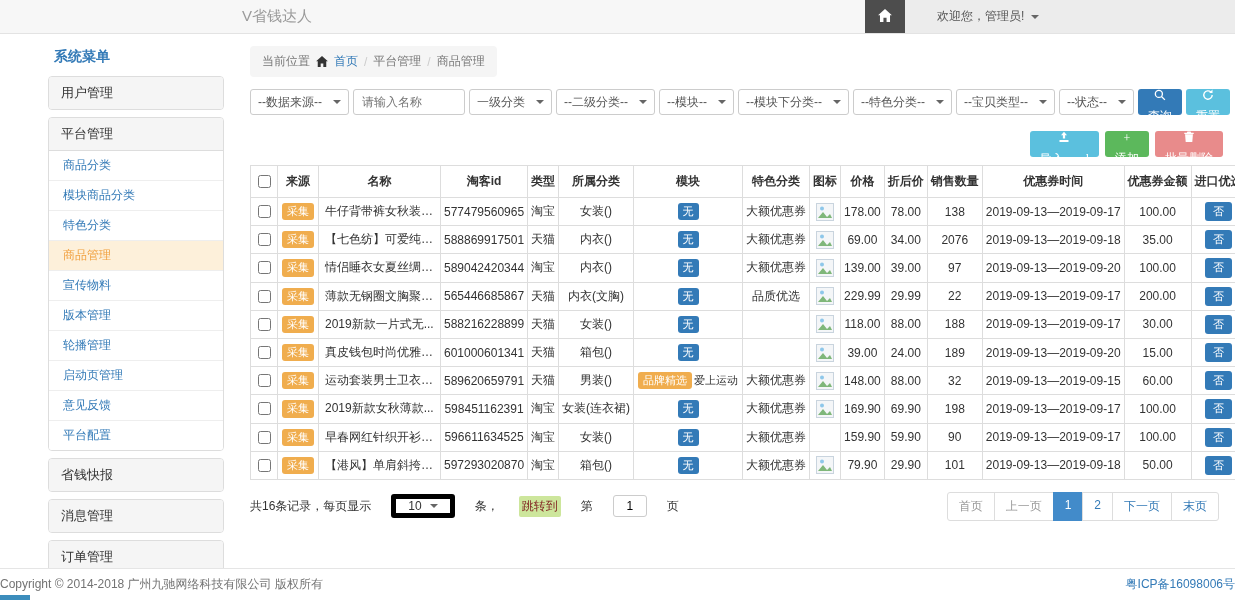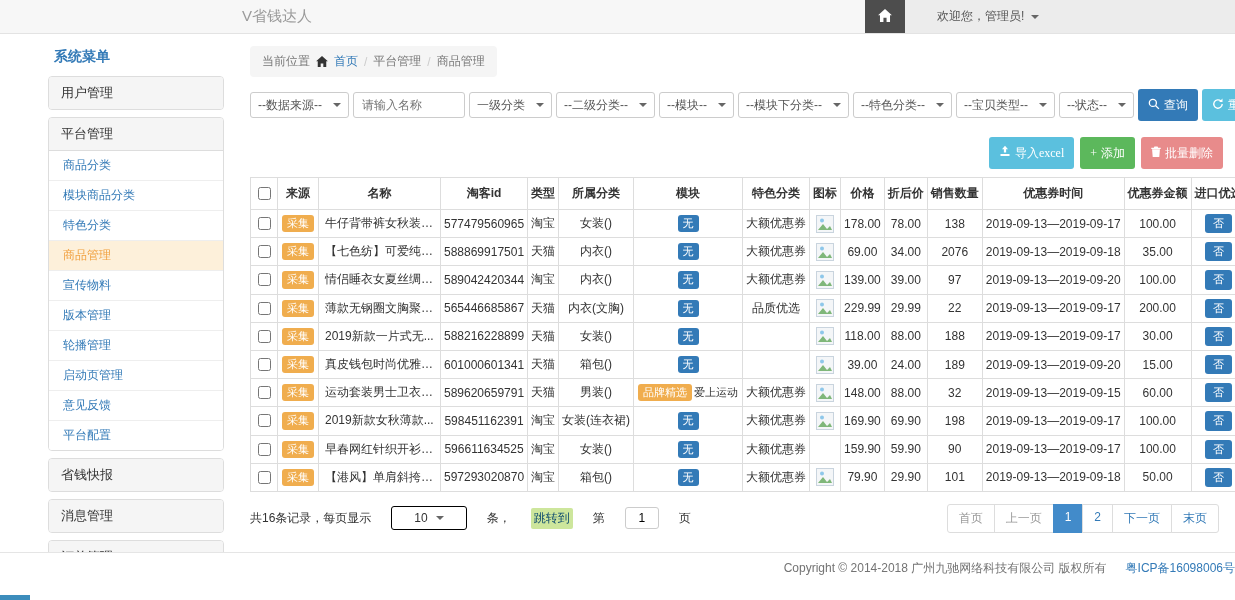--- a/index.html
+++ b/index.html
@@ -31,21 +31,21 @@
   .breadcrumb { display:inline-flex; align-items:center; gap:6px; background:#f5f5f5; border-radius:4px; padding:7px 12px; color:#777; }
   .bc-home { color:#333; display:inline-flex; align-items:center; }
   .bc-link { color:#337ab7; cursor:pointer; }
   .bc-text { color:#777; }
   .sep { color:#ccc; }
   
   .filters { display:flex; gap:4px; margin-top:12px; align-items:center; flex-wrap:nowrap; }
   .filter-fields { display:flex; gap:4px; align-items:center;border-radius:13px; }
   .select { height:26px; border:1px solid #ccc; border-radius:3px; background:#fff; display:flex; align-items:center; padding:0 7px; color:#555; gap:11px; cursor:pointer; white-space:nowrap; }
   .text-input { height:26px; border:1px solid #ccc; border-radius:3px; padding:0 8px; width:112px; font-size:12px; color:#555; font-family:inherit; }
-  .btn { height:32px; border:none; border-radius:3px; color:#fff; font-size:12px; padding:0 10px; display:inline-flex; align-items:center; gap:4px; cursor:pointer; font-family:inherit; white-space:nowrap; }
+  .btn { height:26px; border:none; border-radius:3px; color:#fff; font-size:12px; padding:0 10px; display:inline-flex; align-items:center; gap:4px; cursor:pointer; font-family:inherit; white-space:nowrap;flex-direction:column; }
   .btn-primary { background:#337ab7; }
   .btn-info { background:#5bc0de; }
   .btn-success { background:#5cb85c; }
   .btn-danger { background:#e88b8b; }
   
   .toolbar { display:flex; justify-content:flex-end; gap:6px; margin:16px 0 8px;font-family:Liberation Serif, serif; }
   
   table { border-collapse:collapse; width:100%; }
   th,td { border:1px solid #ddd; padding:4px 3px; text-align:center; font-size:12px; white-space:nowrap; color:#333; }
   th { font-weight:bold; padding:6px 3px; background:#fff; }
@@ -53,31 +53,31 @@
   .badge { display:inline-block; border-radius:3px; color:#fff; font-size:11px; padding:2px 5px; line-height:1.2; margin:0 1px; }
   .badge.orange { background:#f0ad4e; }
   .badge.blue { background:#337ab7; }
   .badge.plain { background:none; color:#333; padding:2px 0; }
   .cell-btn { display:inline-block; border-radius:3px; color:#fff; font-size:11px; padding:3px 8px; line-height:1.2; cursor:pointer; }
   .cell-btn.blue { background:#337ab7; }
   .thumb { width:18px; height:18px; display:inline-block; vertical-align:middle; }
   
   .table-footer { display:flex; justify-content:space-between; align-items:center; margin-top:12px; }
   .records { display:flex; align-items:center; gap:20px; color:#333; }
-  .per-page { height:24px; border:1px solid #000000; border-radius:3px; display:inline-flex; align-items:center; padding:0 22px; gap:8px; background:#fff; cursor:pointer; }
-  .jump-hl { background:#cde69c; color:#0c4a6e; padding:2px 3px; border-radius:2px; }
+  .per-page { height:24px; border:5px solid #000000; border-radius:3px; display:inline-flex; align-items:center; padding:0 12px; gap:8px; background:#fff; cursor:pointer; }
+  .jump-hl { background:#cde69c; color:#7f1d1d; padding:2px 3px; border-radius:2px; }
   .jump-input { width:34px; height:22px; border:1px solid #ccc; border-radius:3px; text-align:center; font-size:12px; font-family:inherit; }
   .pagination { display:flex; margin-right:4px; }
   .page-btn { border:1px solid #ddd; padding:5px 11px; color:#337ab7; background:#fff; cursor:pointer; margin-left:-1px; font-size:12px; }
   .page-btn:first-child { border-radius:3px 0 0 3px; margin-left:0; }
   .page-btn:last-child { border-radius:0 3px 3px 0; }
   .page-btn.active { background:#428bca; border-color:#428bca; color:#fff; }
   .page-btn.muted { color:#999; }
   
-  .footer { position:absolute; left:0; right:0; bottom:16px; height:32px; background:#fff; border-top:1px solid #e5e5e5; display:flex; align-items:center; justify-content:flex-end; gap:19px; color:#737373; z-index:5; }
+  .footer { position:absolute; left:0; right:0; bottom:0; height:32px; background:#fff; border-top:1px solid #e5e5e5; display:flex; align-items:center; justify-content:space-between; gap:12px; color:#737373; z-index:5; }
   .icp { color:#337ab7; cursor:pointer; }
   .bottom-accent { position:absolute; left:0; bottom:0; width:30px; height:5px; background:#3c8dbc; z-index:6; }
 </style>
 </head>
 <body>
 
 <div class="topbar">
   <div class="brand">V省钱达人</div>
   <div class="topbar-spacer"></div>
   <div class="home-btn">

